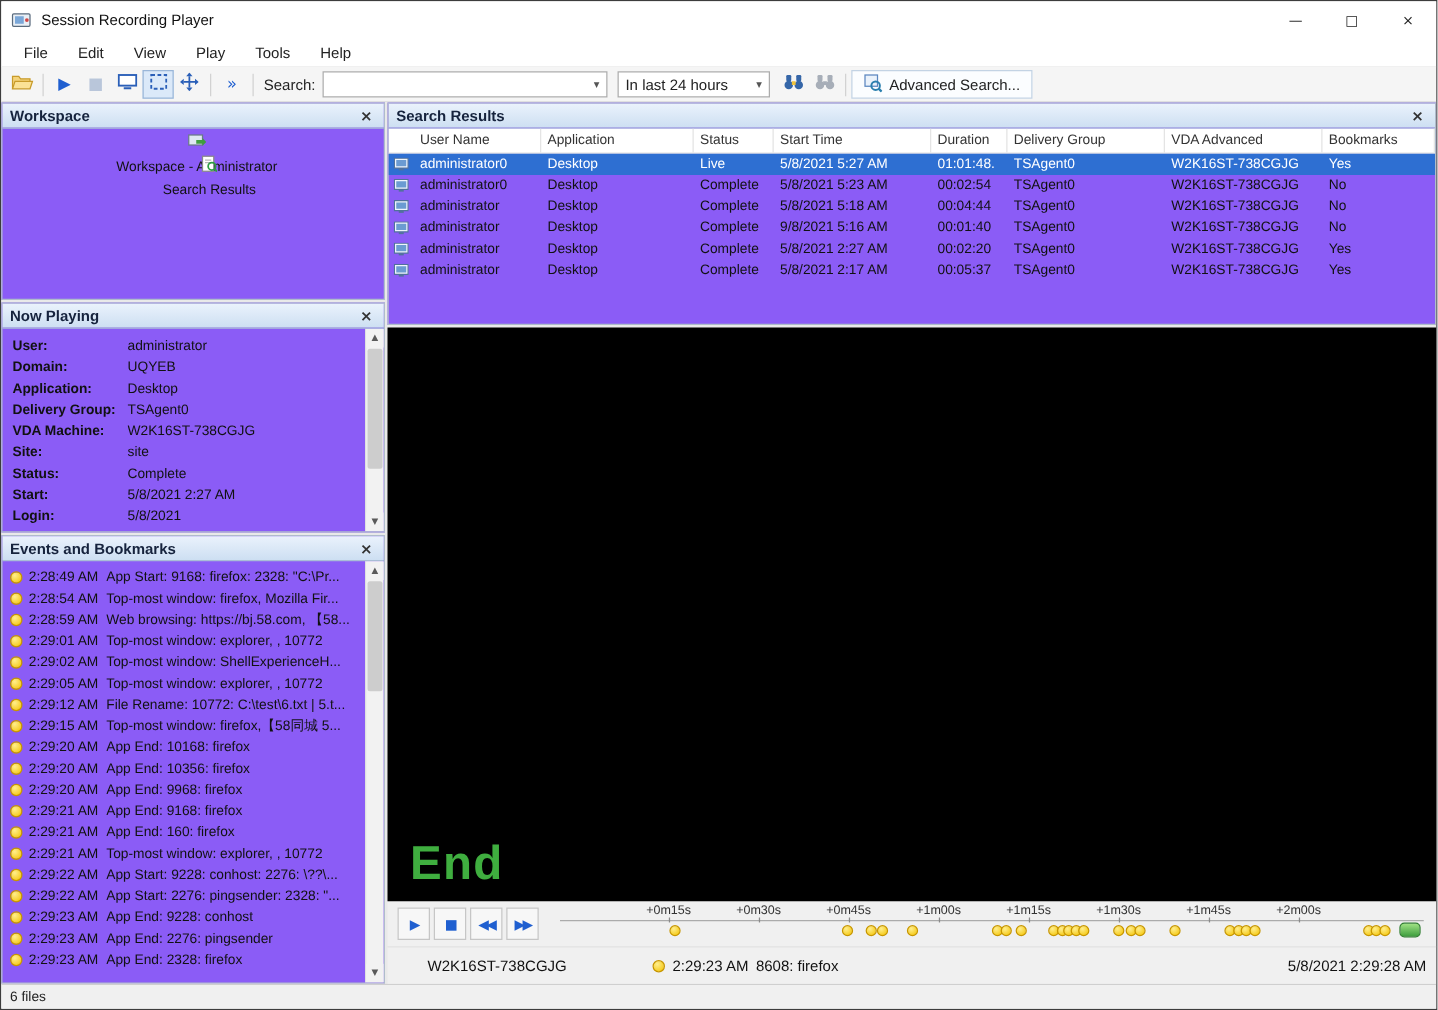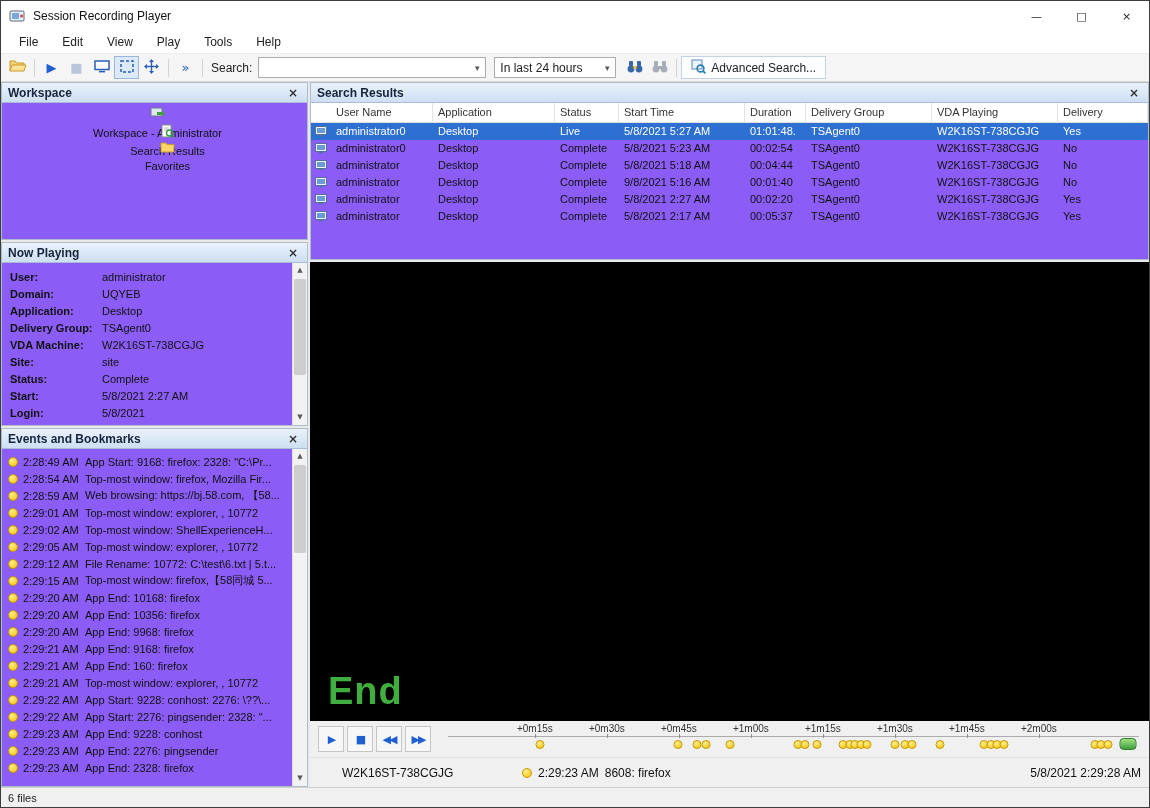--- a/index.html
+++ b/index.html
@@ -230,26 +230,20 @@
           <div class="tree-row child">
             <span><svg width="13" height="14" viewBox="0 0 13 14">
                   <rect x="1" y="1" width="9" height="12" fill="#fff" stroke="#8a8a8a"></rect>
                   <line x1="3" y1="4" x2="8" y2="4" stroke="#b8b8b8"></line>
                   <line x1="3" y1="6" x2="8" y2="6" stroke="#b8b8b8"></line>
                   <circle cx="8.5" cy="9" r="3" fill="none" stroke="#2f9e44" stroke-width="1.4"></circle>
                   <line x1="10.6" y1="11.2" x2="12.6" y2="13.2" stroke="#2f9e44" stroke-width="1.6"></line>
                 </svg></span>
             <span>Search Results</span>
           </div>
-          <div class="tree-row child">
-            <span><svg width="15" height="12" viewBox="0 0 15 12">
-                  <path d="M1 11 L1 2 L6 2 L7 3.5 L14 3.5 L14 11 Z" fill="#f9d66b" stroke="#c89b2a"></path>
-                </svg></span>
-            <span>Favorites</span>
-          </div>
         </div>
       </section>
 
       <section class="panel panel-nowplaying">
         <header class="panel-header">
           <span class="panel-title">Now Playing</span>
           <button class="panel-close">×</button>
         </header>
         <div class="np-body">
           <div>
@@ -419,22 +413,22 @@
           <button class="panel-close">×</button>
         </header>
         <div class="grid-row thead">
             <span class="th"></span>
             <span class="th">User Name</span>
             <span class="th">Application</span>
             <span class="th">Status</span>
             <span class="th">Start Time</span>
             <span class="th">Duration</span>
             <span class="th">Delivery Group</span>
-            <span class="th">VDA Playing</span>
-            <span class="th">Delivery</span>
+            <span class="th">VDA Advanced</span>
+            <span class="th">Bookmarks</span>
           </div>
         <div>
             <div class="grid-row tr selected">
               <span class="td icon-cell">
                 <svg width="12" height="11" viewBox="0 0 12 11">
                   <rect x="0.5" y="0.5" width="11" height="8" fill="#eef4fb" stroke="#51719c"></rect>
                   <rect x="2" y="2" width="8" height="5" fill="#6b9bd2"></rect>
                   <rect x="4" y="8.7" width="4" height="1.6" fill="#51719c"></rect>
                 </svg>
               </span>

